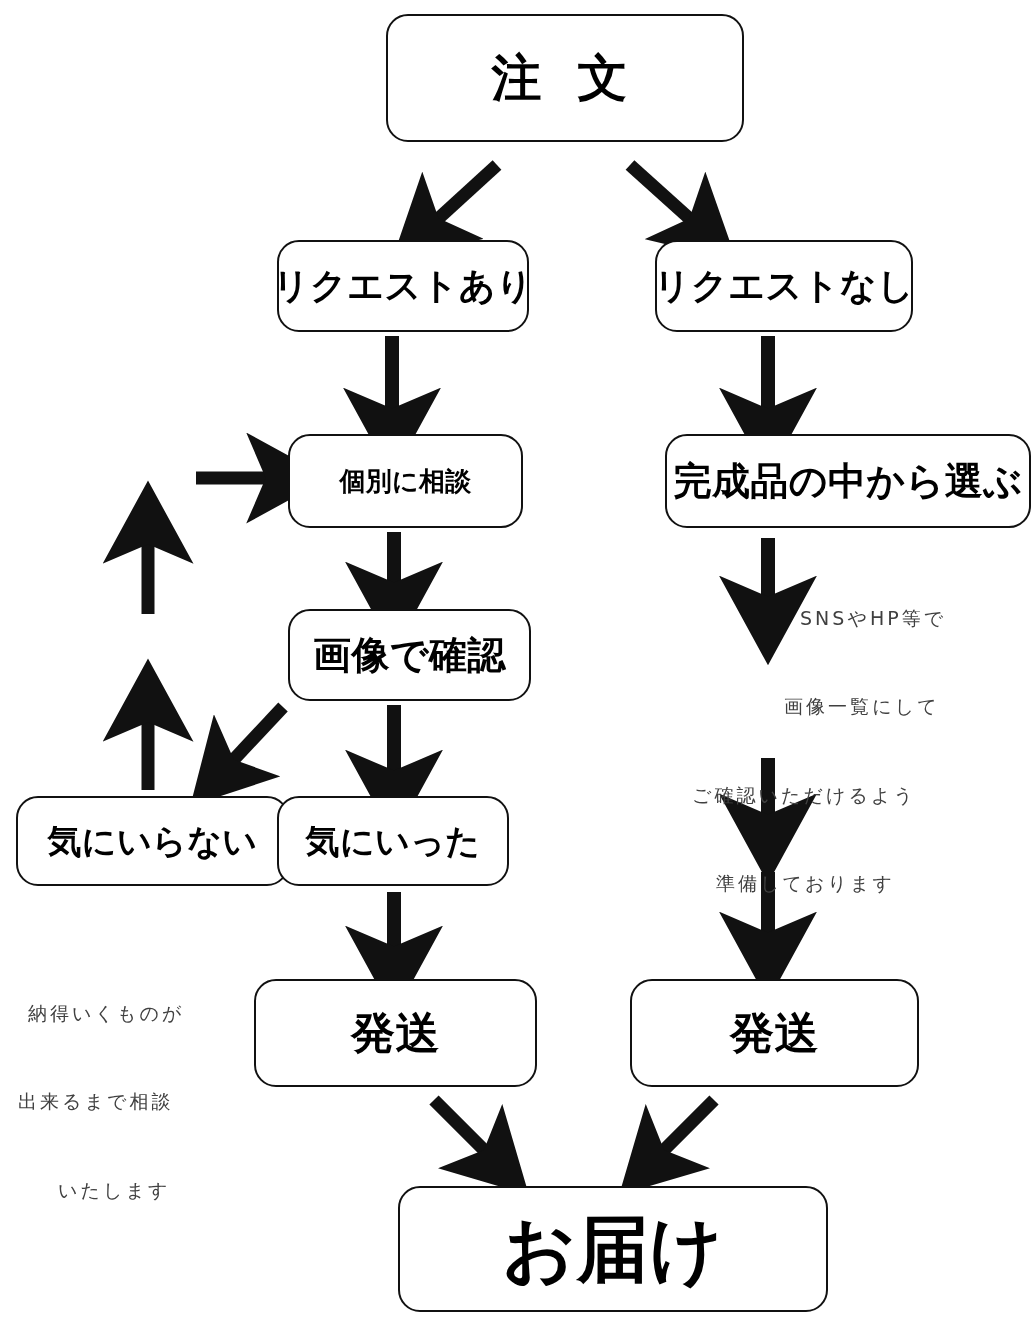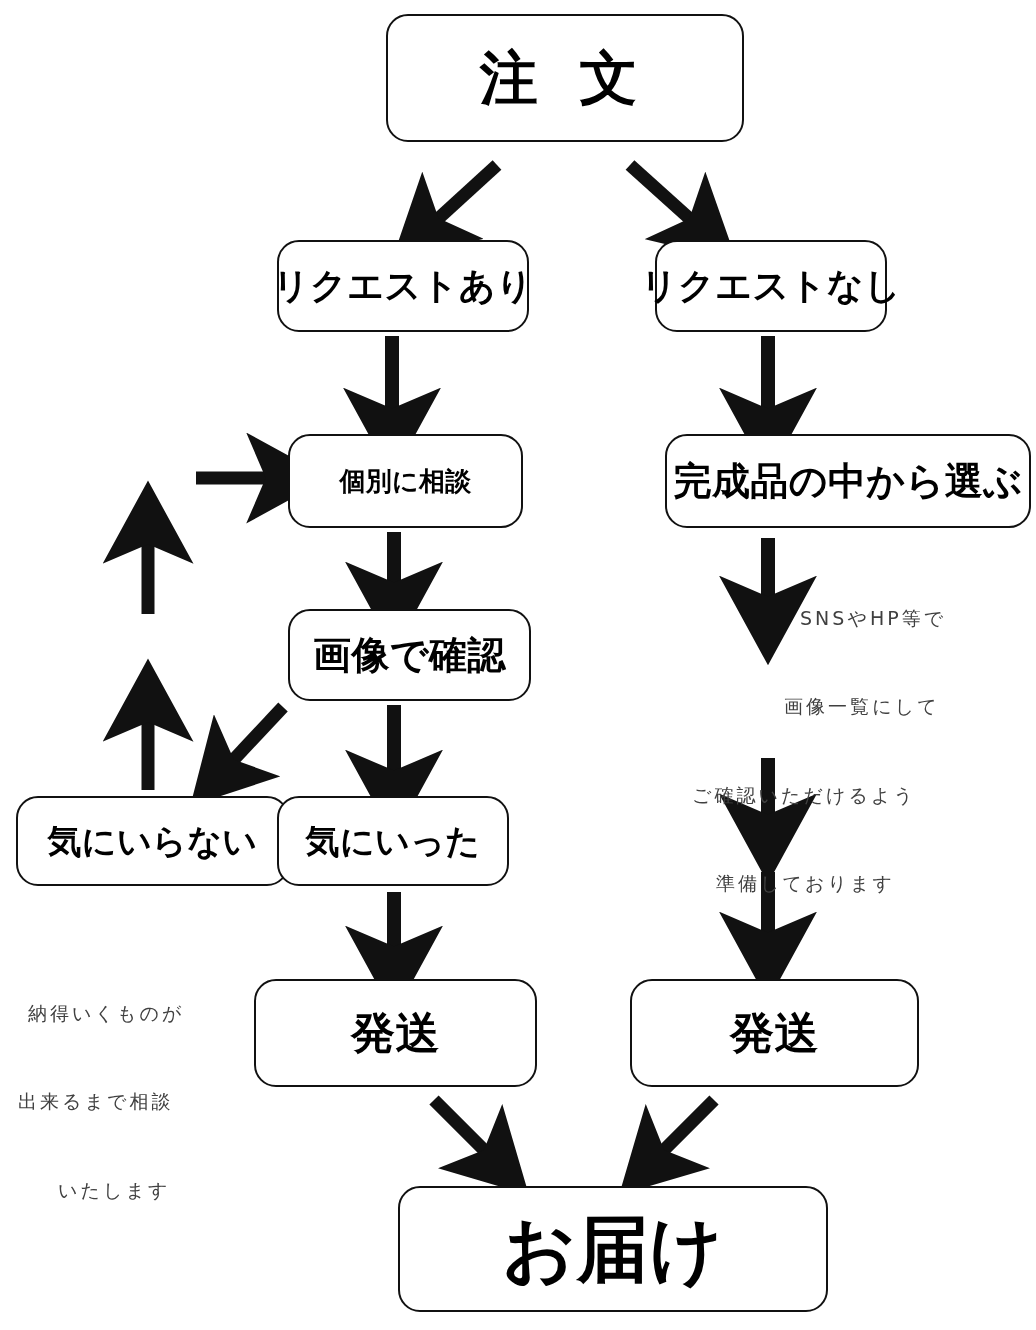--- a/index.html
+++ b/index.html
@@ -23,23 +23,23 @@
     background: #ffffff;
     display: flex;
     align-items: center;
     justify-content: center;
     color: #000000;
     font-weight: 700;
     line-height: 1;
     white-space: nowrap;
     letter-spacing: 0.01em;
   }
-  .n-order      { left: 386px; top: 14px;   width: 358px; height: 128px; font-size: 58px; letter-spacing: 0.22em; }
+  .n-order      { left: 386px; top: 14px;   width: 358px; height: 128px; font-size: 50px; letter-spacing: 0.22em; }
   .n-req-yes    { left: 277px; top: 240px;  width: 252px; height: 92px;  font-size: 36px; }
-  .n-req-no     { left: 655px; top: 240px;  width: 232px; height: 92px;  font-size: 36px; }
+  .n-req-no     { left: 655px; top: 240px;  width: 258px; height: 92px;  font-size: 36px; }
   .n-consult    { left: 288px; top: 434px;  width: 235px; height: 94px;  font-size: 26px; }
   .n-select     { left: 665px; top: 434px;  width: 366px; height: 94px;  font-size: 38px; }
   .n-image      { left: 288px; top: 609px;  width: 243px; height: 92px;  font-size: 38px; }
   .n-dislike    { left: 16px;  top: 796px;  width: 273px; height: 90px;  font-size: 34px; }
   .n-like       { left: 277px; top: 796px;  width: 232px; height: 90px;  font-size: 34px; }
   .n-ship-left  { left: 254px; top: 979px;  width: 283px; height: 108px; font-size: 44px; }
   .n-ship-right { left: 630px; top: 979px;  width: 289px; height: 108px; font-size: 44px; }
   .n-deliver    { left: 366px; top: 1186px; width: 430px; height: 126px; font-size: 72px; margin-left: 32px; }
 
   .arrow-layer {

